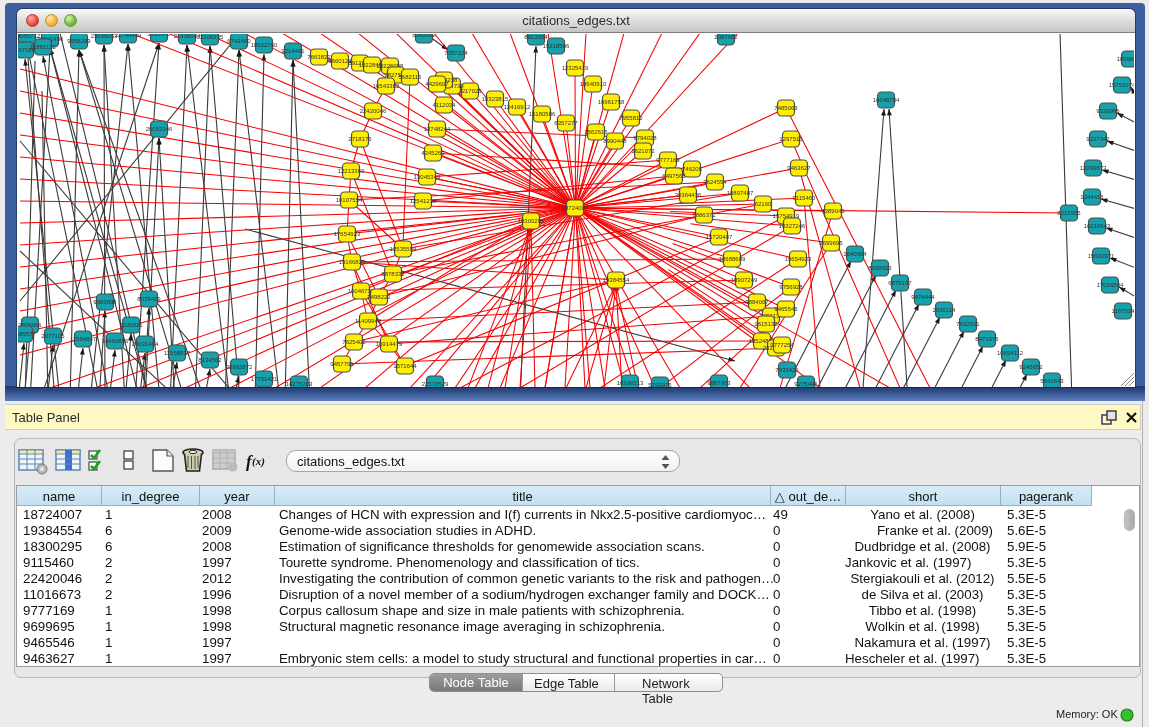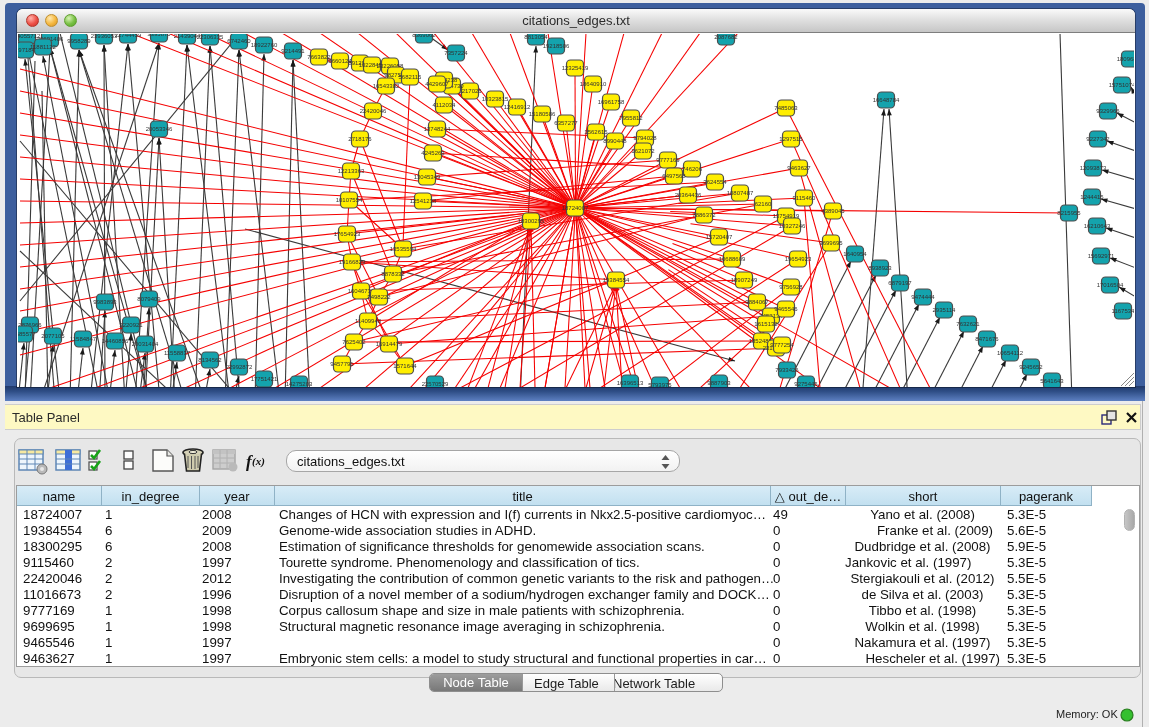--- a/index.html
+++ b/index.html
@@ -852,26 +852,26 @@
     <span style="left:773px">0</span>
     <span style="left:845px;width:155px;text-align:center">Nakamura et al. (1997)</span>
     <span style="left:1007px">5.3E-5</span>
   </div>
 <div class="trow" style="top:651px">
     <span style="left:23px">9463627</span>
     <span style="left:105px">1</span>
     <span style="left:202px">1997</span>
     <span style="left:279px">Embryonic stem cells: a model to study structural and functional properties in car…</span>
     <span style="left:773px">0</span>
-    <span style="left:845px;width:155px;text-align:right">Hescheler et al. (1997)</span>
+    <span style="left:845px;width:155px;text-align:left">Hescheler et al. (1997)</span>
     <span style="left:1007px">5.3E-5</span>
   </div>
 <div class="abs" id="seg">
   <div class="segsel">Node Table</div>
   <span class="abs" style="left:104px;top:2px">Edge Table</span>
-  <span class="abs" style="left:183px;top:2px">Network Table</span>
+  <span class="abs" style="left:212px;top:2px">Network Table</span>
   <span class="abs" style="left:92px;top:0;width:1px;height:17px;background:#999"></span>
   <span class="abs" style="left:184px;top:0;width:1px;height:17px;background:#999"></span>
 </div>
 <div class="abs" style="left:1142px;top:401px;width:1px;height:326px;background:#b0b0b0"></div>
 <div class="abs" id="mem">Memory: OK</div>
 <svg class="abs" style="left:1119px;top:707px" width="16" height="16">
     <circle cx="8" cy="8" r="6" fill="#35c02f" stroke="#2a7d20" stroke-width="1.2"></circle>
   </svg>
 </body></html>

